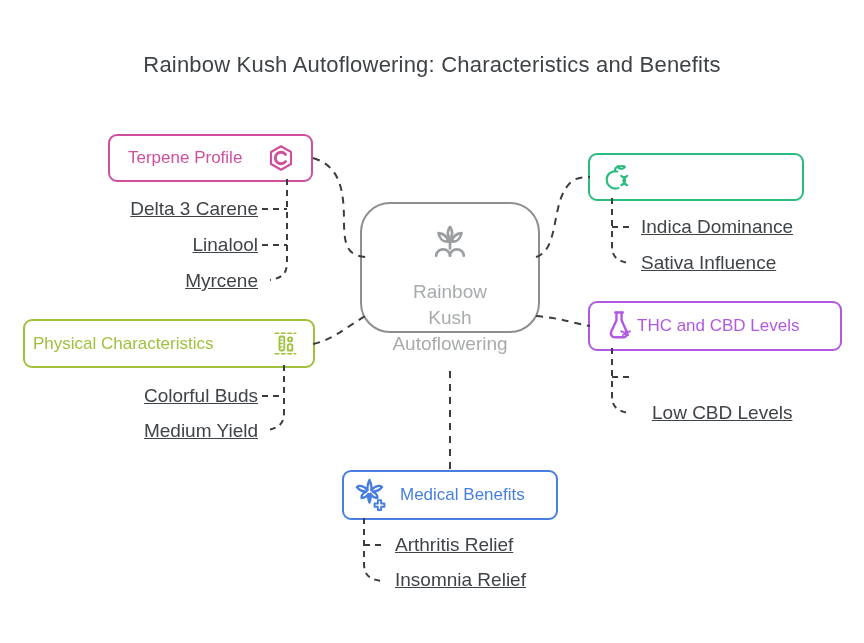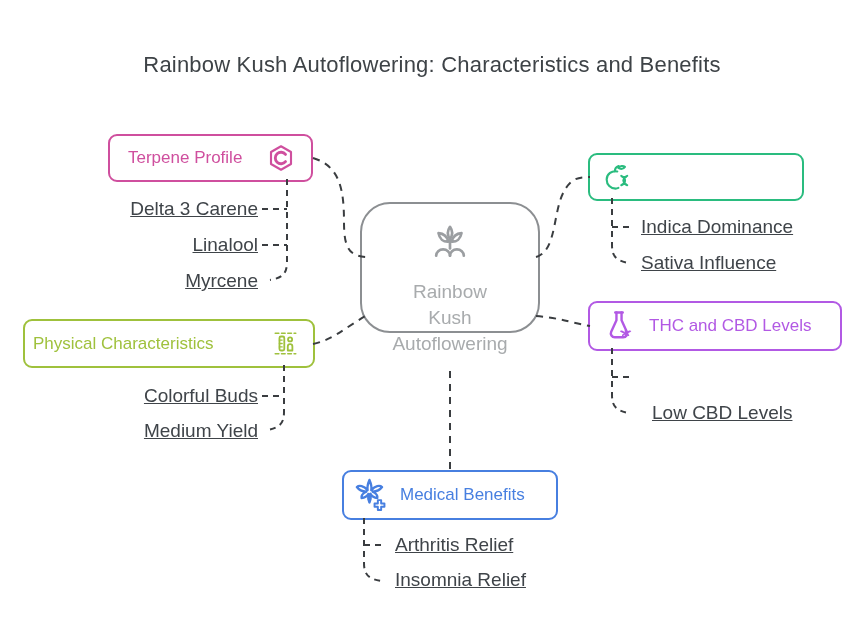--- a/index.html
+++ b/index.html
@@ -130,21 +130,21 @@
         <path d="M11.5 8.1 C7.8 7.2 4 9.9 4 13.7 C4 17.4 6.8 20.2 10.3 20.2 C11 20.2 11.7 20 12.3 19.7"></path>
         <path d="M9.8 8 C9.8 6.2 10.8 4.9 12.5 4.3"></path>
         <path d="M12.2 5.6 C13.6 4.1 15.6 3.9 16.9 4.9 C15.9 6.4 13.9 6.7 12.2 5.6 Z"></path>
         <path d="M14.3 11.2 C17.8 12.6 17.8 16.4 14.3 17.8"></path>
         <path d="M18.5 11.2 C15 12.6 15 16.4 18.5 17.8"></path>
         <path d="M15 11.9 h2.8 M15 17.1 h2.8 M15.9 14.5 h1" stroke-width="1.2"></path>
       </svg>
     </span>
   </div>
 
-  <div class="branch-box" style="left: 588px; top: 301px; width: 254px; height: 50px; padding: 0px 16px 0px 11px; justify-content: flex-start; gap: 12px; --accent: #b259e4;">
+  <div class="branch-box" style="left: 588px; top: 301px; width: 254px; height: 50px; padding: 0px 16px 0px 11px; justify-content: flex-start; --accent: #b259e4;">
     <span class="bicon">
       <svg width="36" height="36" viewBox="0 0 24 24" fill="none" stroke="currentColor" stroke-width="1.6" stroke-linecap="round" stroke-linejoin="round">
         <path d="M9.5 3 h5"></path>
         <path d="M10.3 3 v5.2 L6.8 15.8 a2.6 2.6 0 0 0 2.4 3.7 h5.6 a2.6 2.6 0 0 0 2.4 -3.7 L13.7 8.2 V3"></path>
         <path d="M0 -4.6 C0.7 -3 0.9 -1.8 0.7 -0.7 C2.2 -2.4 3.9 -2.7 4.8 -1.9 C4 -0.8 2.6 -0.2 1.2 -0.1 C2.5 0.5 3.2 1.4 3 2.3 C1.9 2.2 0.9 1.6 0.4 0.7 C0.6 2 0.4 3.1 0 4 C-0.4 3.1 -0.6 2 -0.4 0.7 C-0.9 1.6 -1.9 2.2 -3 2.3 C-3.2 1.4 -2.5 0.5 -1.2 -0.1 C-2.6 -0.2 -4 -0.8 -4.8 -1.9 C-3.9 -2.7 -2.2 -2.4 -0.7 -0.7 C-0.9 -1.8 -0.7 -3 0 -4.6 Z" transform="translate(16.4,16.9) scale(0.8)" fill="currentColor" stroke="none"></path>
       </svg>
     </span>
     <span class="branch-label">THC and CBD Levels</span>
   </div>
 

